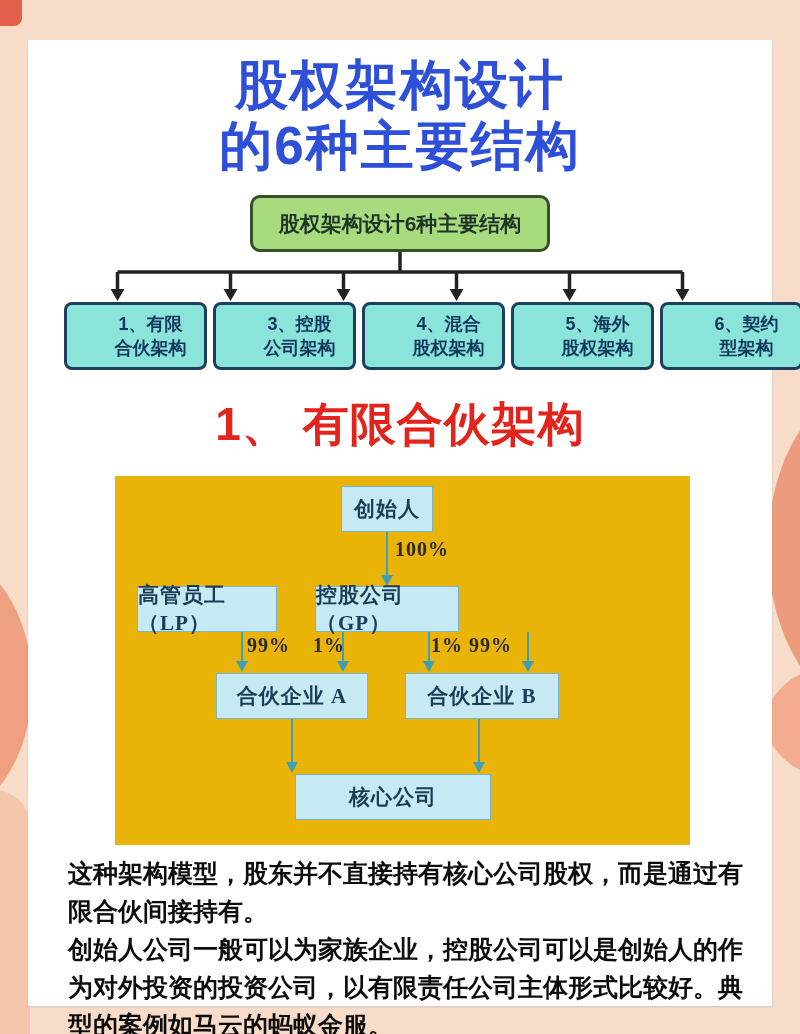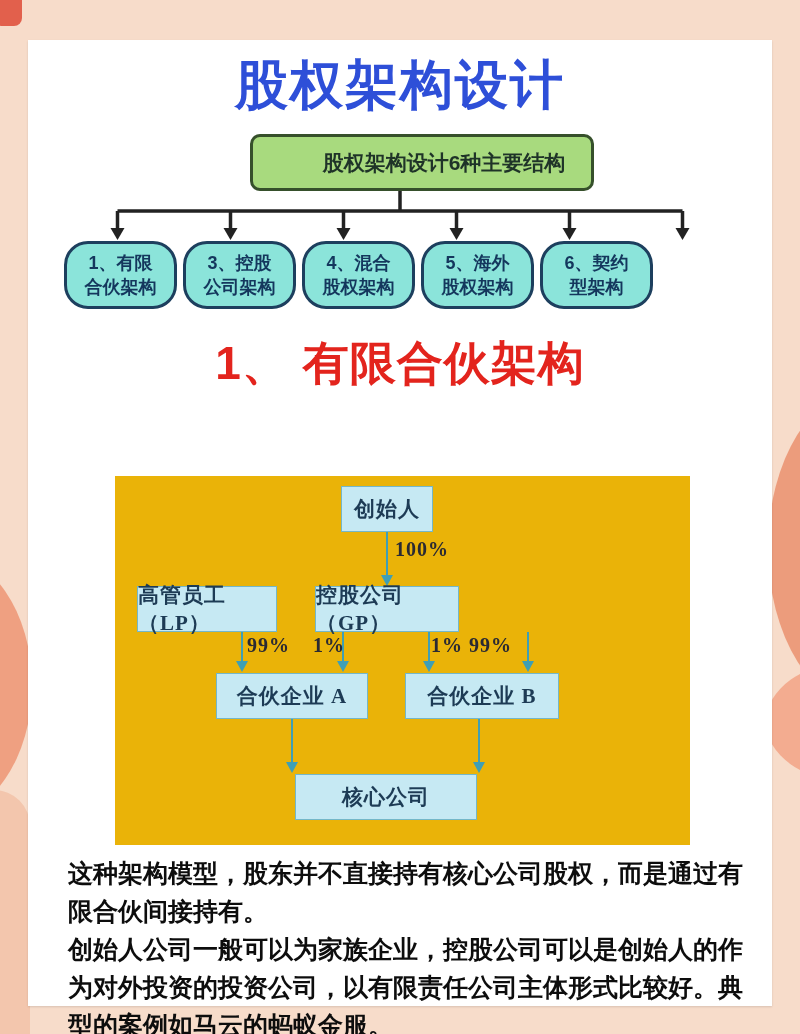--- a/index.html
+++ b/index.html
@@ -25,32 +25,32 @@
     margin:14px 0 0 0;text-align:center;
     font-size:53px;line-height:61px;font-weight:bold;letter-spacing:2px;
     color:#2e4fd8;
   }
   
   .tree{position:relative;margin-top:19px;height:175px;}
   .root-box{
     position:absolute;left:222px;top:0;width:294px;height:51px;
     background:#a8da7e;border:3px solid #36502b;border-radius:10px;
     display:flex;align-items:center;justify-content:center;
-    font-size:21px;font-weight:bold;color:#1f3328;padding-left:44px;
+    font-size:21px;font-weight:bold;color:#1f3328;
   }
   .tree-svg{position:absolute;left:0;top:57px;width:744px;height:50px;}
   .branches{
     position:absolute;left:36px;top:107px;width:672px;height:68px;
     display:flex;gap:6px;
   }
   .branch{
     width:107px;height:62px;flex:0 0 auto;
-    background:#8be4da;border:3px solid #1d3f5e;border-radius:24px;
+    background:#8be4da;border:3px solid #1d3f5e;border-radius:8px;
     display:flex;flex-direction:column;align-items:center;justify-content:center;
-    font-size:18px;line-height:24px;font-weight:bold;color:#14375d;text-align:center;
+    font-size:18px;line-height:24px;font-weight:bold;color:#14375d;text-align:center;padding-left:30px;
   }
   .branch span{display:block;}
   
   .section-heading{
     margin:26px 0 0 0;text-align:center;
     font-size:46px;line-height:56px;font-weight:bold;letter-spacing:1px;
     color:#e3241d;
   }
   
   .diagram{
@@ -64,21 +64,21 @@
     background:#c6e9f3;border:1.5px solid #74b7c8;
     display:flex;align-items:center;justify-content:center;
     font-size:21px;font-weight:600;color:#1d3b55;letter-spacing:1px;
   }
   .n-founder{left:226px;top:10px;width:92px;}
   .n-lp-left{left:22px;top:110px;width:140px;}
   .n-gp{left:200px;top:110px;width:144px;}
   .n-lp-right{left:387px;top:110px;width:122px;}
   .n-pa{left:101px;top:197px;width:152px;}
   .n-pb{left:290px;top:197px;width:154px;}
-  .n-core{left:180px;top:298px;width:182px;}
+  .n-core{left:180px;top:298px;width:196px;}
   .diag-svg{position:absolute;left:0;top:0;width:575px;height:369px;}
   .edge-label{
     position:absolute;font-size:20px;color:#2a2a33;font-weight:600;letter-spacing:1px;
   }
   .el-100{left:280px;top:62px;}
   .el-99{left:132px;top:158px;}
   .el-1a{left:198px;top:158px;}
   .el-1b99{left:316px;top:158px;}
   
   .notes{
@@ -93,20 +93,21 @@
 <div class="deco deco-topleft"></div>
 <div class="deco deco-left-salmon"></div>
 <div class="deco deco-left-peach"></div>
 <div class="deco deco-right-salmon"></div>
 <div class="deco deco-right-peach"></div>
 
 <div class="card">
 
   <h1 class="main-title">
     <span>股权架构设计</span><br>
+    <span>的6种主要结构</span>
   </h1>
 
   <div class="tree">
     <div class="root-box">股权架构设计6种主要结构</div>
 
     <svg class="tree-svg" viewBox="0 0 744 50">
       <g stroke="#222222" stroke-width="3.5" fill="none">
         <line x1="372" y1="0" x2="372" y2="20"></line>
         <line x1="89.5" y1="20" x2="654.5" y2="20"></line>
         <line x1="89.5" y1="20" x2="89.5" y2="38"></line>

